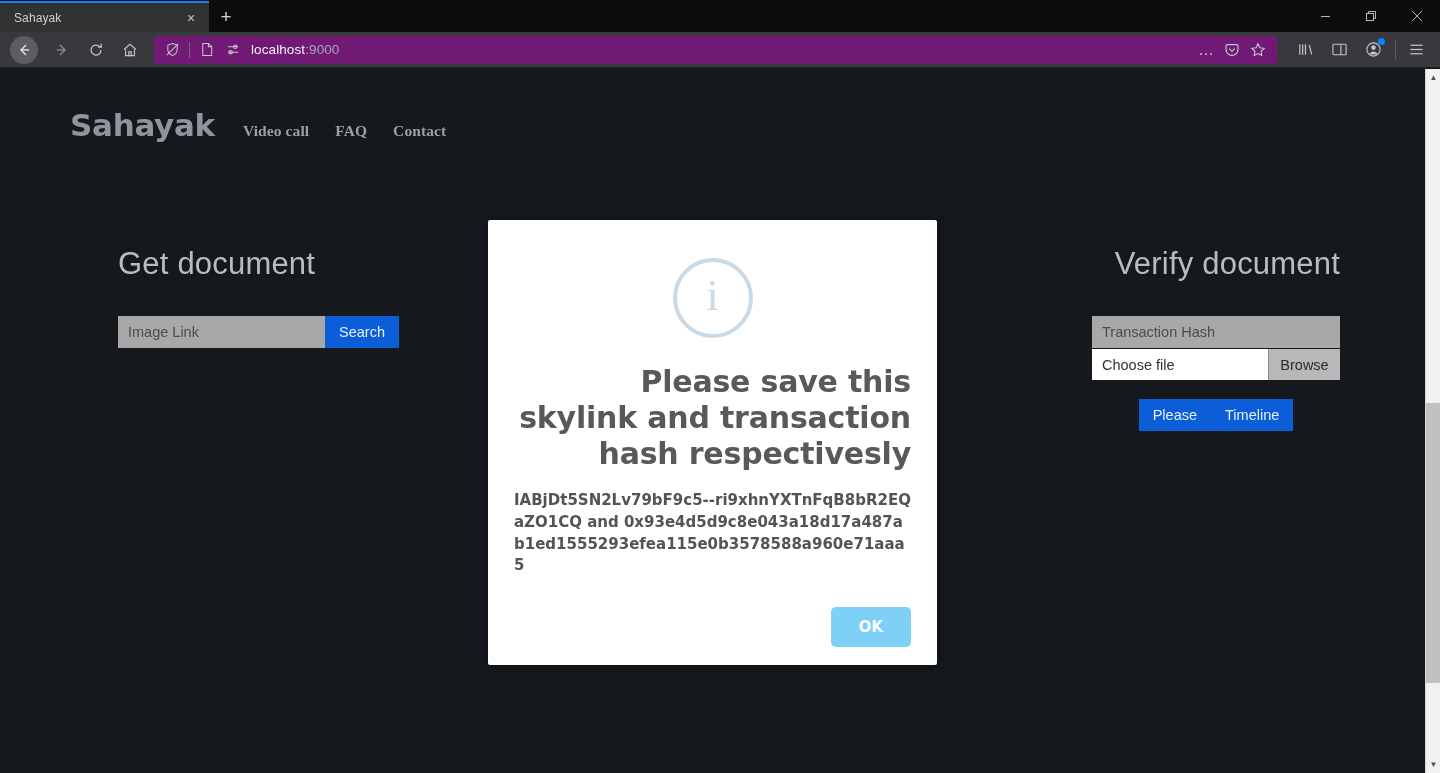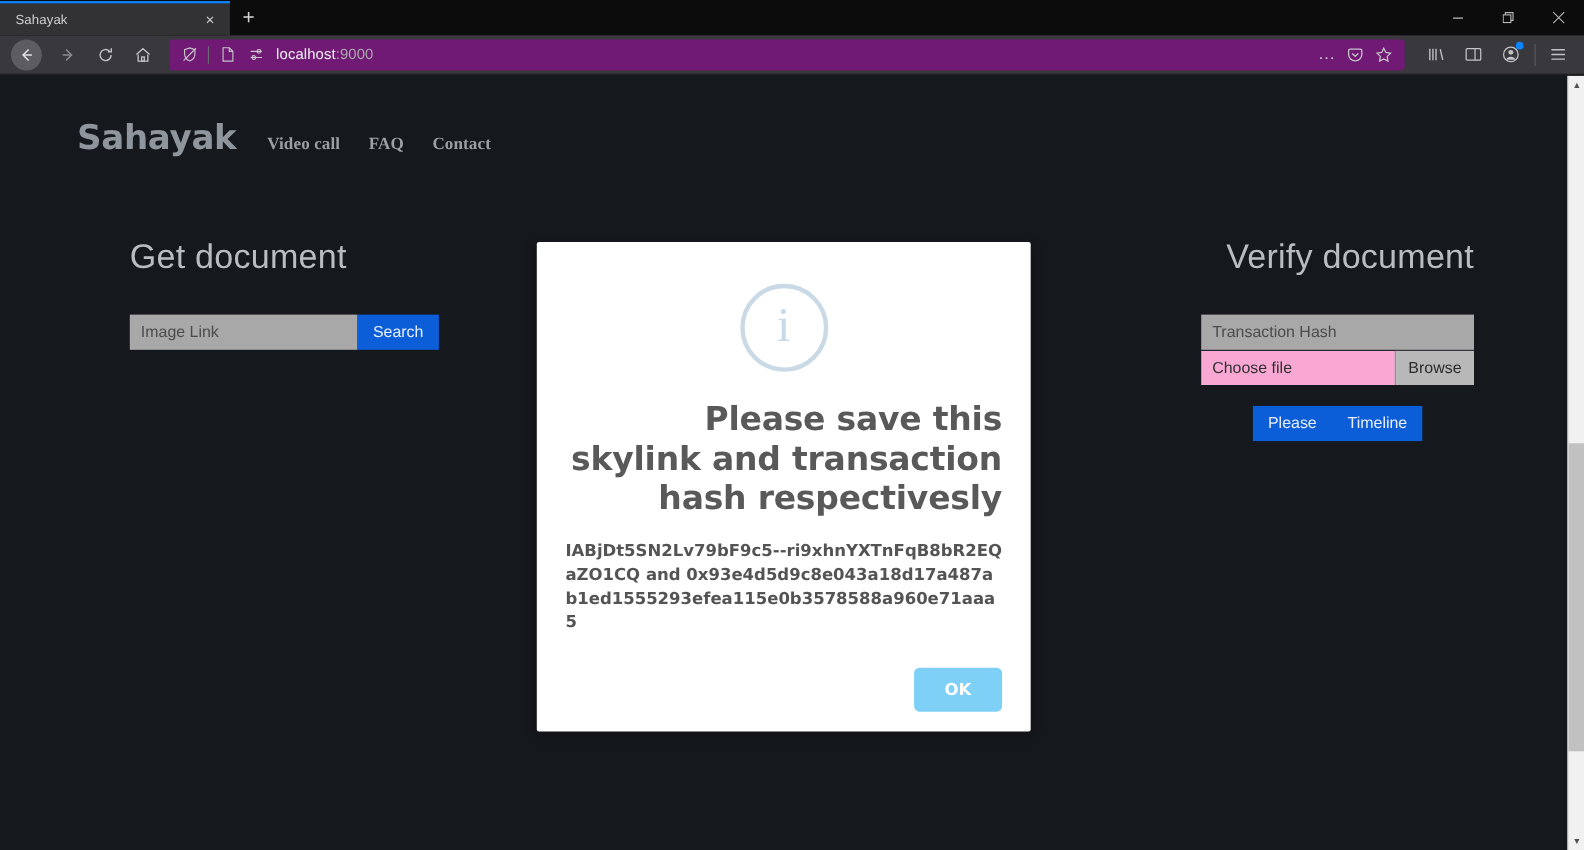--- a/index.html
+++ b/index.html
@@ -118,21 +118,21 @@
   }
   .nav-links { display: flex; gap: 26px; margin-left: 28px; }
   .nav-link {
     font-size: 15.5px; font-weight: bold;
     color: #9aa0a6; letter-spacing: .1px;
     font-family: Liberation Serif, serif;
   }
 
   .columns {
     display: flex; justify-content: space-between;
-    padding: 0 85px 0 118px; margin-top: 73px; gap: 21px;
+    padding: 0 85px 0 118px; margin-top: 103px; gap: 21px;
   }
   .panel-heading {
     font-size: 31px; color: #b9bcc0; font-weight: 400;
     letter-spacing: .2px; margin-bottom: 34px;
   }
 
   
   .search-group { display: flex; width: 234px; align-items: center; }
   .search-input {
     flex: 1; height: 32px; background: #a8a8a8;
@@ -152,21 +152,21 @@
   .verify-panel { width: 248px; }
   .verify-heading { text-align: right; }
   .field-hash {
     width: 248px; height: 32px; background: #a8a8a8;
     border: none; outline: none; display: block;
     padding: 0 10px; font-size: 14.5px; color: #7f1d1d;
     font-family: "Liberation Sans", sans-serif;
   }
   .field-hash::placeholder { color: #4c4c4c; opacity: 1; }
   .file-row {
-    width: 248px; height: 31px; background: #f9a8d4;
+    width: 248px; height: 31px; background: #ffffff;
     display: flex; align-items: stretch; margin-top: 1px;
   }
   .file-label {
     flex: 1; display: flex; align-items: center;
     padding: 0 10px; font-size: 14.5px; color: #303030;
   }
   .file-browse {
     width: 72px; background: #b8b8b8;
     border-left: 1px solid #8e8e8e;
     display: flex; align-items: center; justify-content: center;

